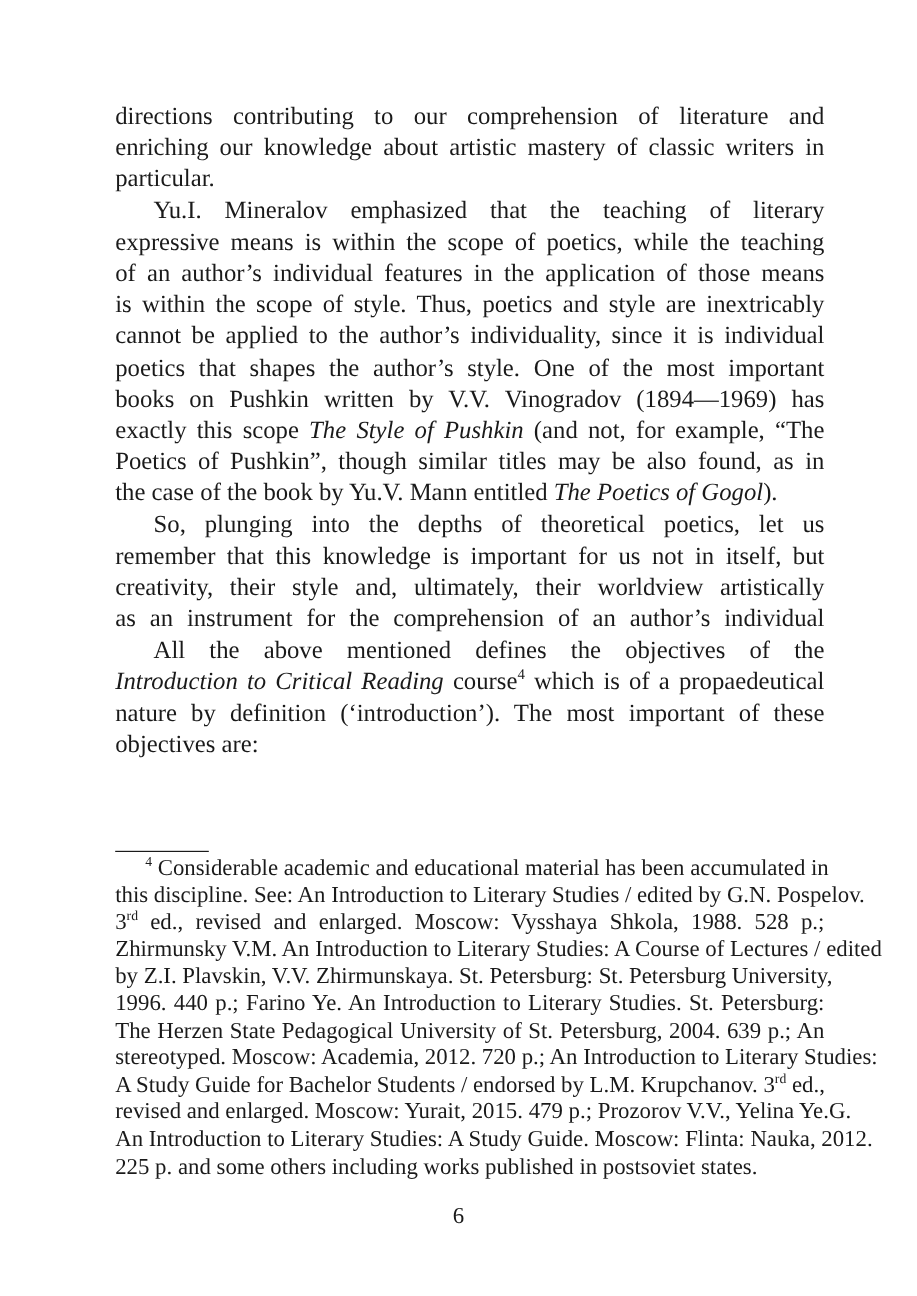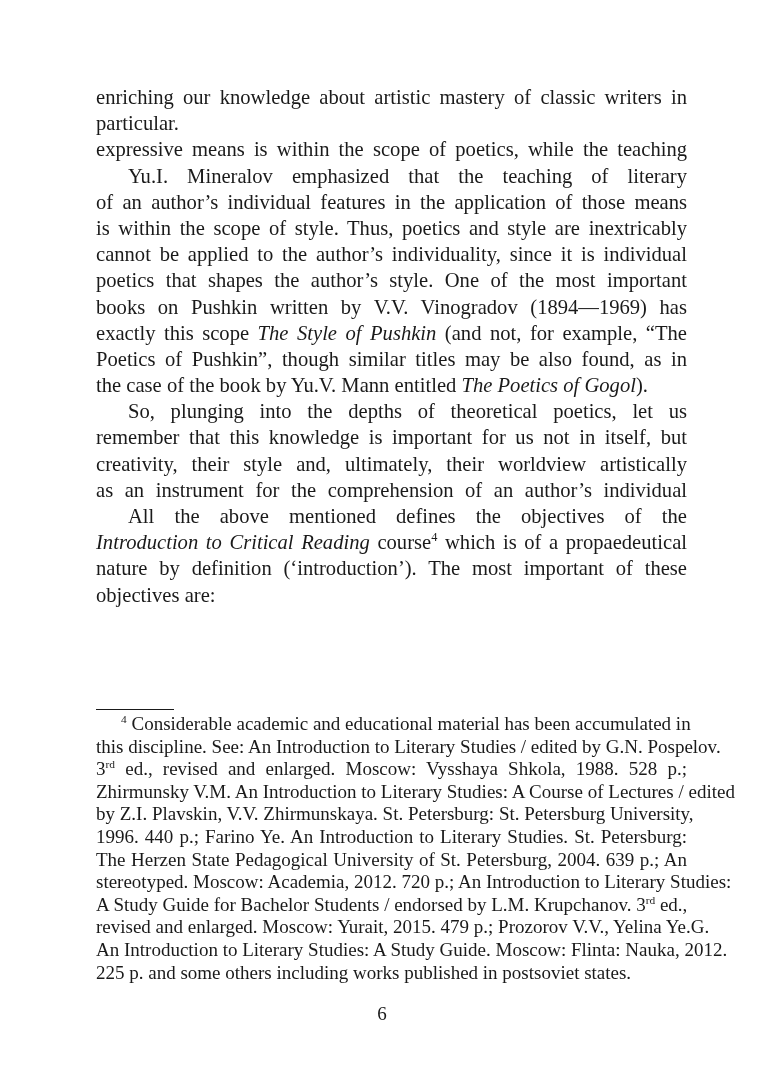--- a/index.html
+++ b/index.html
@@ -30,24 +30,25 @@
   .pageno {
     position: absolute; left: 0; width: 764px; top: 1003px; text-align: center;
     font-size: 19px; line-height: 22px;
   }
 </style>
 </head>
 <body>
 
 <div class="page">
   <div class="main" id="main">
+      <span class="line"><span>directions contributing to our comprehension of literature and</span></span>
       <span class="line"><span>enriching our knowledge about artistic mastery of classic writers in</span></span>
       <span class="line last"><span>particular.</span></span>
+      <span class="line indent"><span>Yu.I. Mineralov emphasized that the teaching of literary</span></span>
       <span class="line"><span>expressive means is within the scope of poetics, while the teaching</span></span>
-      <span class="line indent"><span>Yu.I. Mineralov emphasized that the teaching of literary</span></span>
       <span class="line"><span>of an author’s individual features in the application of those means</span></span>
       <span class="line"><span>is within the scope of style. Thus, poetics and style are inextricably</span></span>
       <span class="line"><span>cannot be applied to the author’s individuality, since it is individual</span></span>
       <span class="line"><span>poetics that shapes the author’s style. One of the most important</span></span>
       <span class="line"><span>books on Pushkin written by V.V. Vinogradov (1894—1969) has</span></span>
       <span class="line"><span>exactly this scope </span><i>The Style of Pushkin</i><span> (and not, for example, “The</span></span>
       <span class="line"><span>Poetics of Pushkin”, though similar titles may be also found, as in</span></span>
       <span class="line last"><span>the case of the book by Yu.V. Mann entitled </span><i>The Poetics of Gogol</i><span>).</span></span>
       <span class="line indent"><span>So, plunging into the depths of theoretical poetics, let us</span></span>
       <span class="line"><span>remember that this knowledge is important for us not in itself, but</span></span>

